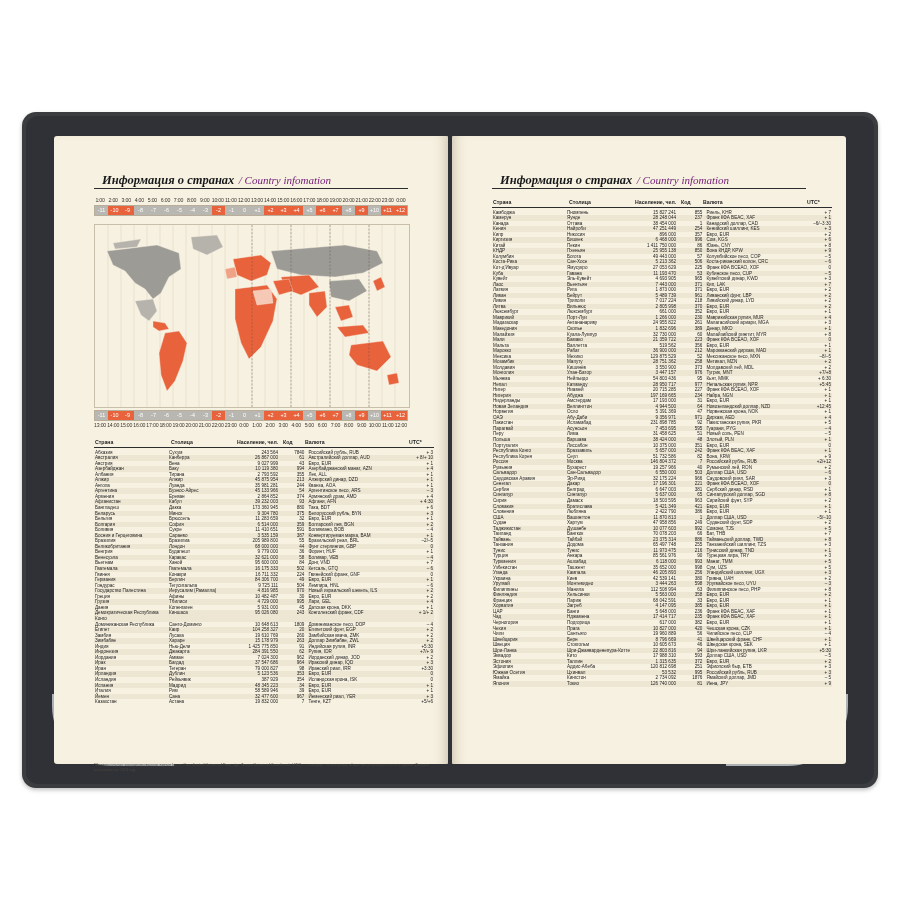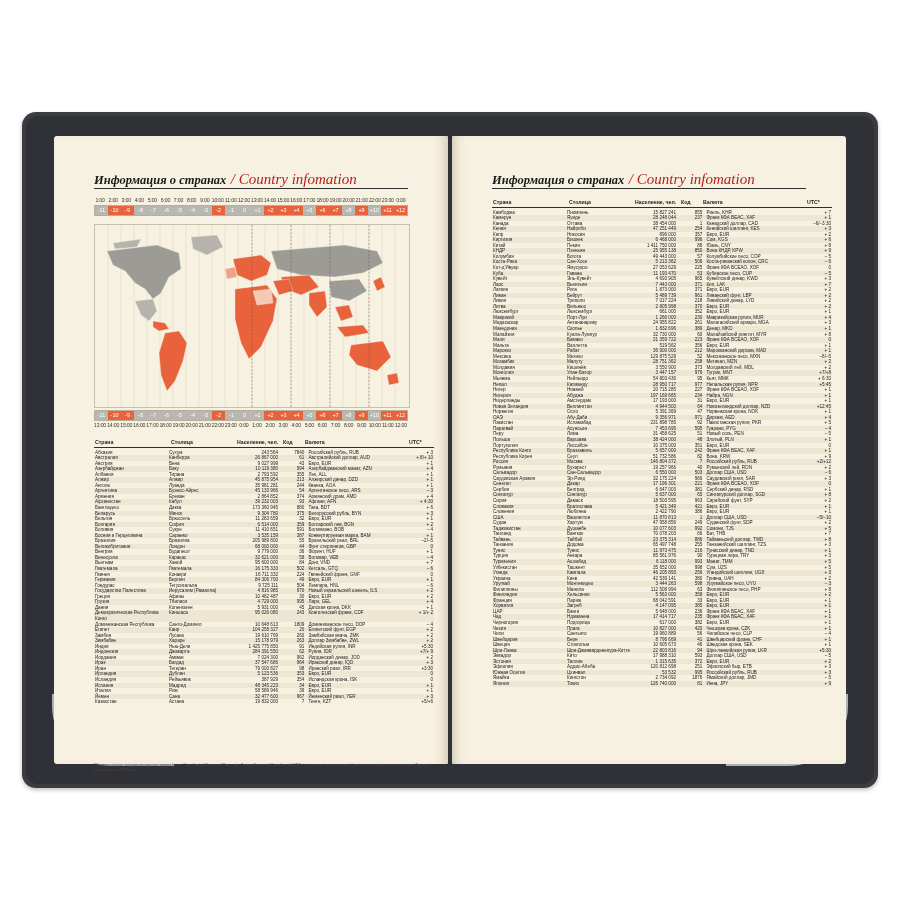--- a/index.html
+++ b/index.html
@@ -35,22 +35,22 @@
     border-radius:0 0 0 60px;transform:rotate(0deg);opacity:.9;
   }
   .band2{
     position:absolute;right:30px;bottom:22px;width:120px;height:70px;
     border-right:2px solid #babfc4;border-bottom:2px solid #babfc4;
     border-radius:0 0 60px 0;opacity:.9;
   }
 
   
   .pg-head{position:absolute;left:40px;top:34px;white-space:nowrap;}
-  .pg-head .ru{font-family:"Liberation Serif",serif;font-weight:bold;font-style:italic;font-size:12.5px;color:#17181a;}
-  .pg-head .en{font-family:"Liberation Serif",serif;font-size:15px;color:#b91c1c;font-style:italic;}
+  .pg-head .ru{font-family:"Liberation Serif",serif;font-weight:bold;font-style:italic;font-size:12.5px;color:#17181a;margin-left:8px;}
+  .pg-head .en{font-family:"Liberation Serif",serif;font-size:11px;color:#701a75;font-style:italic;}
   .rule{position:absolute;left:40px;height:1px;background:#2b2c2e;}
 
   
   .tzwrap{position:absolute;left:40px;}
   .tzrow{display:flex;height:9px;font-size:5.2px;line-height:9px;color:#33302b;}
   .tzrow .c{flex:1 0 0;text-align:center;border-right:1px solid #f7f1e1;}
   .tzrow.nums{color:#3a362f;letter-spacing:-.2px;}
   .tzcell{flex:1 0 0;text-align:center;font-size:5.4px;line-height:9px;color:#ffffff;}
   .tzscale{display:flex;height:9px;border:.5px solid #b8ae99;}
 

